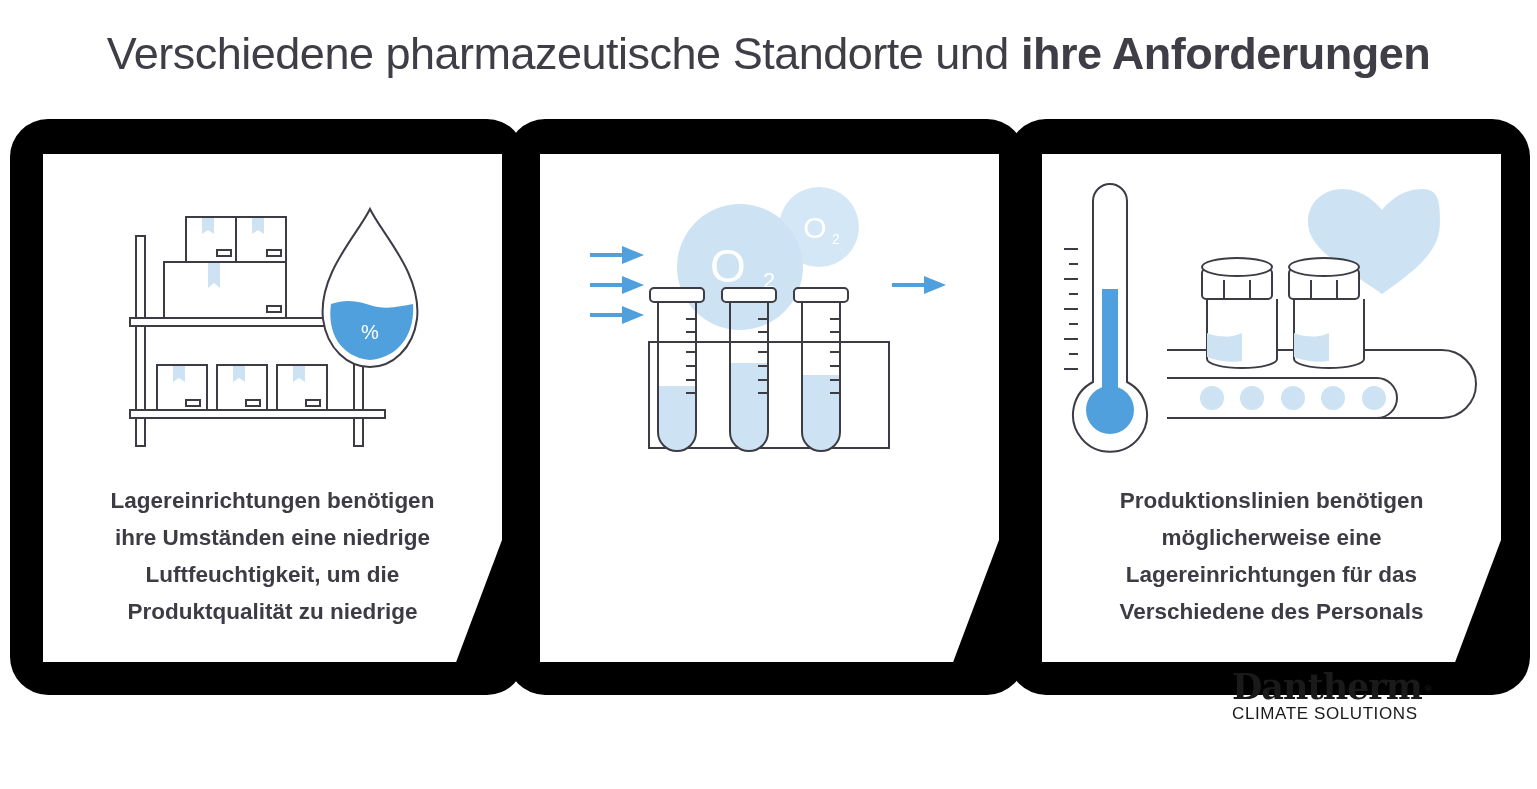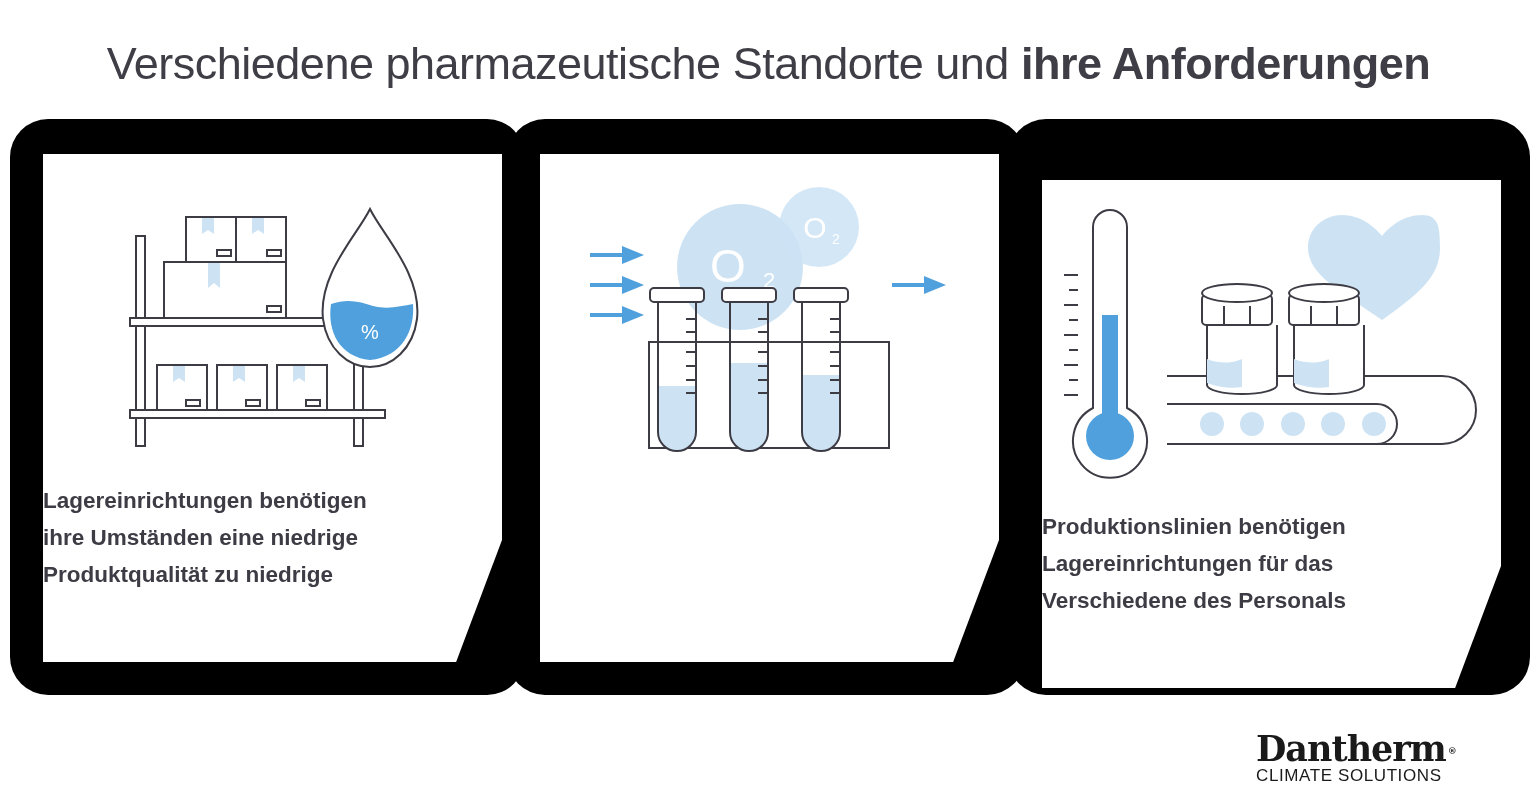--- a/index.html
+++ b/index.html
@@ -3,38 +3,38 @@
 <meta charset="utf-8">
 <style>
   html, body { margin: 0; padding: 0; }
   body {
     width: 1537px; height: 789px; position: relative; overflow: hidden;
     background: #ffffff;
     font-family: "Liberation Sans", "DejaVu Sans", sans-serif;
     color: #3d3c45;
   }
   .title {
-    position: absolute; left: 0; top: 38px; width: 1537px; text-align: center;
+    position: absolute; left: 0; top: 28px; width: 1537px; text-align: center;
     font-size: 45px; font-weight: 300; letter-spacing: -0.5px; color: #3f3e46;
     white-space: nowrap;
   }
   .title .bold { font-weight: 700; }
   .backdrop { position: absolute; top: 0; left: 0; }
   .card {
     position: absolute; top: 154px; width: 459px; height: 508px;
     background: #ffffff;
     clip-path: polygon(0 0, 100% 0, 100% 76%, 90% 100%, 0 100%);
   }
   .card .illus { position: absolute; left: 0; top: 0; width: 459px; height: 330px; }
   .card .caption {
-    position: absolute; left: 0; top: 328px; width: 459px; 
+    position: absolute; left: 0; top: 328px; width: 459px; text-align: center;
     font-size: 22.5px; font-weight: 700; line-height: 37px; color: #3d3c45;
   }
   .card .caption span { display: block; white-space: nowrap; }
-  .logo { position: absolute; left: 1232px; top: 732px; width: 260px; margin-left: 24px; }
+  .logo { position: absolute; left: 1232px; top: 670px; width: 260px; }
   .logo-main {
     font-family: "DejaVu Serif", serif; font-weight: 900; font-size: 35px;
     letter-spacing: -1px; color: #1a1a1a; line-height: 34px; position: relative; display: inline-block;
   }
   .logo-reg { position: absolute; right: -10px; top: 2px; font-size: 9px; font-weight: 700; font-family: "DejaVu Sans", sans-serif; }
   .logo-sub {
     font-family: "Liberation Sans", sans-serif; font-size: 17px; letter-spacing: 0.6px;
     color: #1a1a1a; line-height: 20px; white-space: nowrap;
   }
 </style>
@@ -89,20 +89,21 @@
       <rect x="263" y="246" width="14" height="6"></rect>
     </g>
 
     <path d="M327 55 C 315 80, 275 120, 280 165 C 284 195, 305 213, 327 213 C 349 213, 370 195, 374 165 C 379 120, 339 80, 327 55 Z" fill="#fff" stroke="#3d3c45" stroke-width="2"></path>
     <path d="M288 150 C 305 144, 318 148, 330 152 C 345 156, 358 152, 370 150 C 372 175, 360 203, 327 206 C 297 203, 284 178, 288 150 Z" fill="#4fa0dc"></path>
     <text x="327" y="185" text-anchor="middle" font-family="Liberation Sans, sans-serif" font-size="20" fill="#fff">%</text>
   </svg>
   <div class="caption">
     <span>Lagereinrichtungen benötigen</span>
     <span>ihre Umständen eine niedrige</span>
+    <span>Luftfeuchtigkeit, um die</span>
     <span>Produktqualität zu niedrige</span>
   </div>
 </div>
 
 <div class="card" style="left:540px;">
   <svg class="illus" viewBox="0 0 459 330">
 
     <circle cx="200" cy="113" r="63" fill="#cde3f4"></circle>
     <circle cx="279" cy="73" r="40" fill="#cde3f4" opacity="0.85"></circle>
     <text x="188" y="128" text-anchor="middle" font-family="Liberation Sans, sans-serif" font-size="46" fill="#fff">O</text>
@@ -136,21 +137,21 @@
       <path d="M186 134 h46 a4 4 0 0 1 4 4 v6 a4 4 0 0 1 -4 4 h-46 a4 4 0 0 1 -4 -4 v-6 a4 4 0 0 1 4 -4z" fill="#fff"></path>
       <path d="M262 145 v133 a19 19 0 0 0 38 0 v-133"></path>
       <path d="M258 134 h46 a4 4 0 0 1 4 4 v6 a4 4 0 0 1 -4 4 h-46 a4 4 0 0 1 -4 -4 v-6 a4 4 0 0 1 4 -4z" fill="#fff"></path>
       <path d="M146 165h10 M146 178h10 M146 198h10 M146 212h10 M146 226h10 M146 239h10"></path>
       <path d="M218 165h10 M218 178h10 M218 198h10 M218 212h10 M218 226h10 M218 239h10"></path>
       <path d="M290 165h10 M290 178h10 M290 198h10 M290 212h10 M290 226h10 M290 239h10"></path>
     </g>
   </svg>
 </div>
 
-<div class="card" style="left:1042px;margin-top:26px;">
+<div class="card" style="left:1042px;">
   <svg class="illus" viewBox="0 0 459 330">
 
     <path d="M340 140 C 300 112, 266 95, 266 68 C 266 47, 283 35, 300 35 C 318 35, 332 46, 340 56 C 348 46, 362 35, 380 35 C 397 35, 398 48, 398 68 C 398 95, 380 112, 340 140 Z" fill="#cde3f4"></path>
 
     <path d="M125 196 H 400 A 34 34 0 0 1 400 264 H 125" fill="#fff" stroke="#3d3c45" stroke-width="2"></path>
     <path d="M125 224 H 335 A 20 20 0 0 1 335 264" fill="none" stroke="#3d3c45" stroke-width="2"></path>
     <g fill="#cde3f4">
       <circle cx="170" cy="244" r="12"></circle>
         <circle cx="210" cy="244" r="12"></circle>
       <circle cx="251" cy="244" r="12"></circle>
@@ -173,20 +174,21 @@
 
     <g stroke="#3d3c45" stroke-width="2">
       <path d="M51 228 V 47 a17 17 0 0 1 34 0 V 228 a37 37 0 1 1 -34 0 z" fill="#fff"></path>
       <path d="M22 95h14 M27 110h9 M22 125h14 M27 140h9 M22 155h14 M27 170h9 M22 185h14 M27 200h9 M22 215h14" fill="none"></path>
     </g>
     <rect x="60" y="135" width="16" height="100" fill="#4fa0dc"></rect>
     <circle cx="68" cy="256" r="24" fill="#4fa0dc"></circle>
   </svg>
   <div class="caption">
     <span>Produktionslinien benötigen</span>
+    <span>möglicherweise eine</span>
     <span>Lagereinrichtungen für das</span>
     <span>Verschiedene des Personals</span>
   </div>
 </div>
 
 <div class="logo">
   <div class="logo-main">
     <span>Dantherm</span><span class="logo-reg">®</span>
   </div>
   <div class="logo-sub">CLIMATE SOLUTIONS</div>

